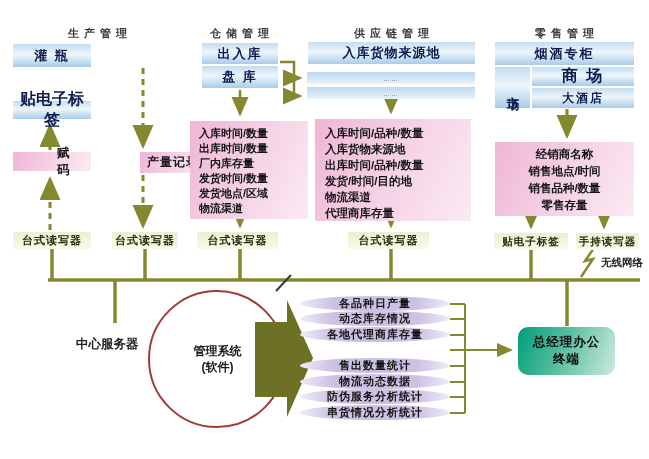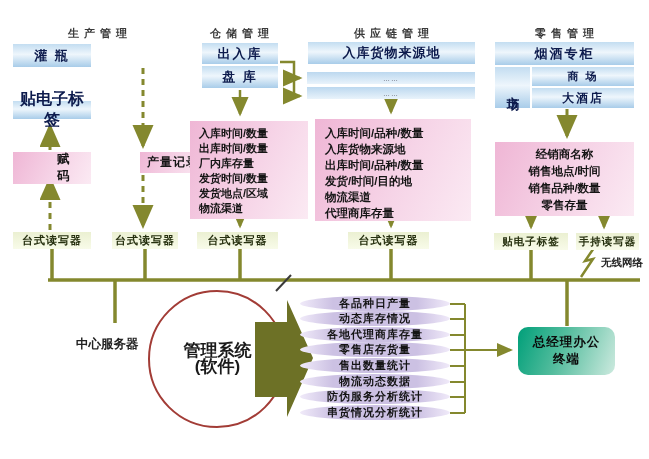--- a/index.html
+++ b/index.html
@@ -19,21 +19,21 @@
   .panel{font-size:11px;line-height:15px;text-align:left;}
   .reader{background:linear-gradient(to bottom,#ebf0d2,#f8fbe9);color:#26300f;font-weight:bold;
           font-size:11px;display:flex;align-items:center;justify-content:center;letter-spacing:1px;z-index:3;}
   .ellipse{border-radius:50%;background:linear-gradient(to right,#f0eaf9 0%,#ccc1e3 22%,#ccc1e3 78%,#f0eaf9 100%);
            font-size:11px;font-weight:bold;color:#141414;display:flex;align-items:center;
            justify-content:center;letter-spacing:1px;z-index:3;white-space:nowrap;}
   .greenbox{background:linear-gradient(110deg,#009f79 0%,#55bd9e 45%,#cdeadf 100%);
             font-weight:bold;font-size:12.5px;color:#0b0b0b;display:flex;flex-direction:column;
             align-items:center;justify-content:center;line-height:17px;z-index:3;letter-spacing:1px;}
   .circle{border:2.5px solid #a23c36;border-radius:50%;background:transparent;z-index:1;}
-  .ctext{font-weight:bold;font-size:17px;color:#1a1a1a;text-align:center;line-height:16px;z-index:3;}
+  .ctext{font-weight:bold;font-size:12px;color:#1a1a1a;text-align:center;line-height:16px;z-index:3;}
   .lbl{font-weight:bold;color:#222;z-index:3;white-space:nowrap;}
   .vtext{writing-mode:vertical-rl;text-orientation:upright;letter-spacing:2px;}
   svg.overlay{position:absolute;left:0;top:0;z-index:2;pointer-events:none;}
   .pline{white-space:nowrap;}
 </style>
 </head>
 <body>
 
 <div id="stage">
 
@@ -103,21 +103,21 @@
     </g>
   </svg>
 
   <div class="abs hdr" style="left:38px;top:26px;width:120px;">生 产 管 理</div>
   <div class="abs hdr" style="left:186px;top:26px;width:108px;">仓 储 管 理</div>
   <div class="abs hdr" style="left:318px;top:26px;width:148px;">供 应 链 管 理</div>
   <div class="abs hdr" style="left:504px;top:26px;width:122px;">零 售 管 理</div>
 
   <div class="abs bbox" style="left:13px;top:44px;width:78px;height:23px;">灌 瓶</div>
   <div class="abs bbox" style="left:13px;top:101px;width:78px;height:18px;font-size:16px;letter-spacing:0;">贴电子标签</div>
-  <div class="abs pink pinksm" style="left:13px;top:152px;width:78px;height:32px;padding-left:44px;">赋 码</div>
+  <div class="abs pink pinksm" style="left:13px;top:152px;width:78px;height:19px;padding-left:44px;">赋 码</div>
   <div class="abs pink pinksm" style="left:112px;top:152px;width:66px;height:21px;font-size:12px;letter-spacing:1px;margin-left:28px;">产量记录</div>
 
   <div class="abs bbox" style="left:202px;top:43px;width:76px;height:21px;">出入库</div>
   <div class="abs bbox" style="left:202px;top:66px;width:76px;height:22px;">盘 库</div>
   <div class="abs pink panel" style="left:190px;top:121px;width:118px;height:98px;padding:5px 0 0 9px;">
     <div class="pline">入库时间/数量</div>
     <div class="pline">出库时间/数量</div>
     <div class="pline">厂内库存量</div>
     <div class="pline">发货时间/数量</div>
     <div class="pline">发货地点/区域</div>
@@ -131,21 +131,21 @@
     <div class="pline">入库时间/品种/数量</div>
     <div class="pline">入库货物来源地</div>
     <div class="pline">出库时间/品种/数量</div>
     <div class="pline">发货/时间/目的地</div>
     <div class="pline">物流渠道</div>
     <div class="pline">代理商库存量</div>
   </div>
 
   <div class="abs bbox" style="left:495px;top:42px;width:139px;height:23px;">烟酒专柜</div>
   <div class="abs bbox vtext" style="left:495px;top:67px;width:35px;height:41px;font-size:12.5px;">市场</div>
-  <div class="abs bbox" style="left:532px;top:67px;width:102px;height:19px;font-size:11px;">商 场</div>
+  <div class="abs bbox" style="left:532px;top:67px;width:102px;height:19px;font-size:16px;">商 场</div>
   <div class="abs bbox" style="left:532px;top:88px;width:102px;height:20px;font-size:12px;">大酒店</div>
   <div class="abs pink panel" style="left:495px;top:142px;width:139px;height:74px;padding:4px 0 0 0;text-align:center;font-size:11.5px;line-height:17px;">
     <div class="pline">经销商名称</div>
     <div class="pline">销售地点/时间</div>
     <div class="pline">销售品种/数量</div>
     <div class="pline">零售存量</div>
   </div>
 
   <div class="abs reader" style="left:13px;top:232px;width:78px;height:17px;">台式读写器</div>
   <div class="abs reader" style="left:112px;top:232px;width:66px;height:17px;">台式读写器</div>
@@ -158,21 +158,20 @@
   <div class="abs lbl" style="left:76px;top:336px;font-size:12.5px;">中心服务器</div>
 
   <div class="abs ctext" style="left:160px;top:343px;width:115px;">
     <div>管理系统</div>
     <div>(软件)</div>
   </div>
 
   <div class="abs ellipse" style="left:300px;top:296px;width:150px;height:15px;">各品种日产量</div>
   <div class="abs ellipse" style="left:300px;top:311px;width:150px;height:15px;">动态库存情况</div>
   <div class="abs ellipse" style="left:300px;top:327px;width:150px;height:15px;">各地代理商库存量</div>
-  <div class="abs ellipse" style="left:300px;top:342px;width:150px;height:15px;">零售店存货量</div>
   <div class="abs ellipse" style="left:300px;top:358px;width:150px;height:15px;">售出数量统计</div>
   <div class="abs ellipse" style="left:300px;top:374px;width:150px;height:15px;">物流动态数据</div>
   <div class="abs ellipse" style="left:300px;top:389px;width:150px;height:15px;">防伪服务分析统计</div>
   <div class="abs ellipse" style="left:300px;top:405px;width:150px;height:15px;">串货情况分析统计</div>
 
   <div class="abs greenbox" style="left:518px;top:327px;width:97px;height:48px;border-radius:10px;">
     <div>总经理办公</div>
     <div>终端</div>
   </div>
 

